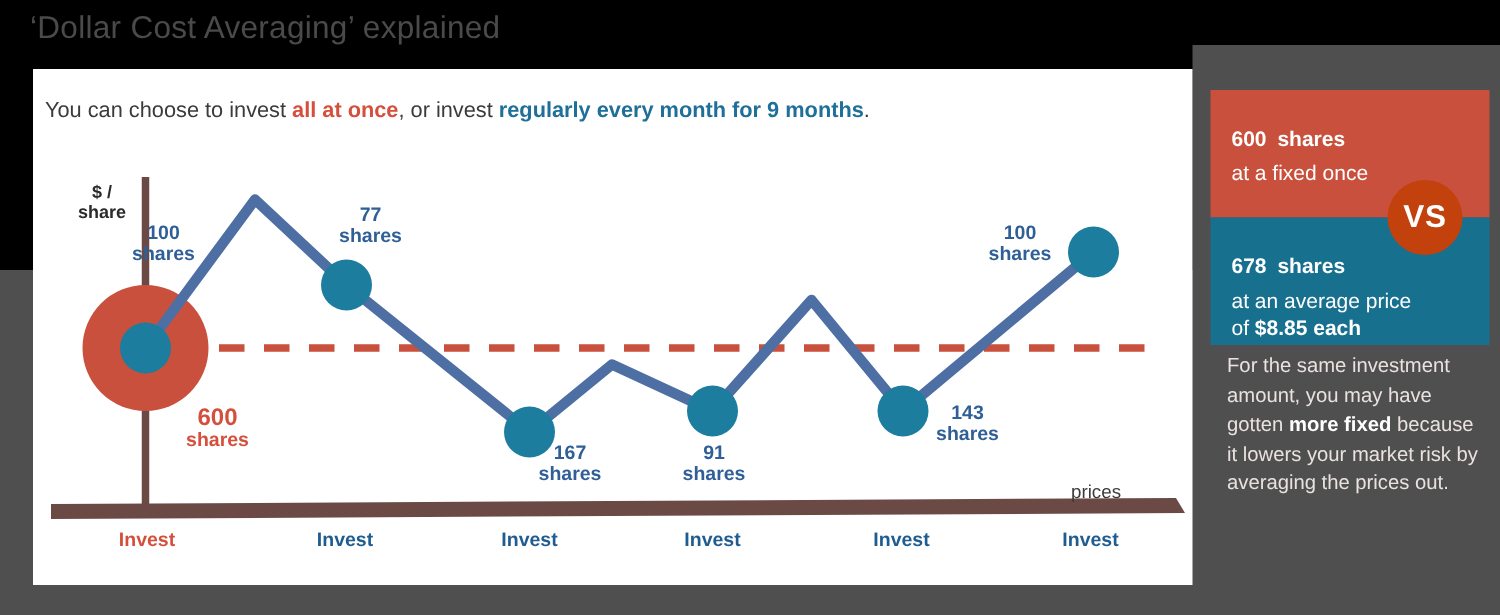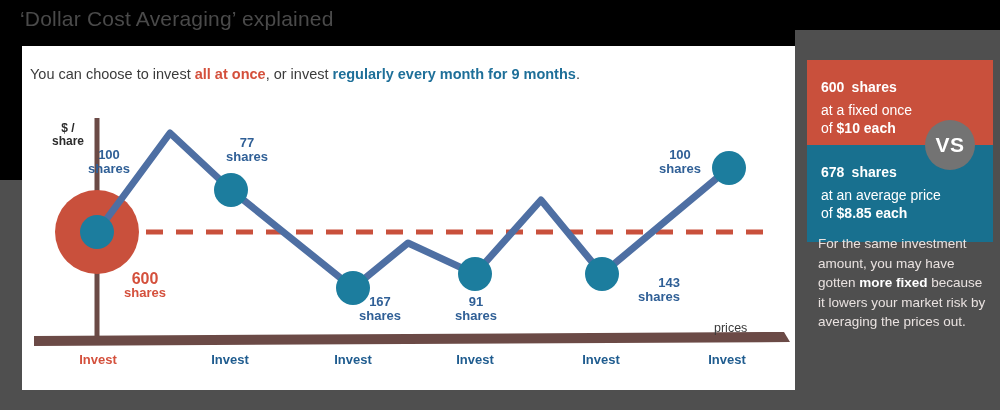--- a/index.html
+++ b/index.html
@@ -34,29 +34,29 @@
             line-height:14px;text-align:center;width:70px;}
   .pt-label.red{color:#d4503c;}
   .pt-label .sub{font-weight:bold;}
 
   .invest{position:absolute;top:352px;width:90px;text-align:center;
           font-size:13px;font-weight:bold;color:#1f5c8f;}
   .invest.first{color:#d4503c;}
 
   
   .cmp-red{position:absolute;left:807px;top:60px;width:186px;height:85px;background:#c9503c;}
-  .cmp-blue{position:absolute;left:807px;top:145px;width:186px;height:97px;background:#18708f;}
-  .cmp-inner{padding:10px 12px 0 14px;color:#fff;}
+  .cmp-blue{position:absolute;left:807px;top:145px;width:186px;height:85px;background:#18708f;}
+  .cmp-inner{padding:16px 12px 0 14px;color:#fff;}
   .cmp-big{font-size:25px;font-weight:bold;letter-spacing:.3px;line-height:27px;}
   .cmp-big span{font-size:14px;font-weight:bold;letter-spacing:0;}
   .cmp-sub{font-size:14px;line-height:17px;margin-top:1px;}
   .cmp-sub b{font-weight:bold;}
 
   .vs{position:absolute;left:925px;top:120px;width:50px;height:50px;border-radius:50%;
-      background:#737373;color:#fff;font-size:21px;font-weight:bold;
+      background:#c2410c;color:#fff;font-size:21px;font-weight:bold;
       display:flex;align-items:center;justify-content:center;letter-spacing:.5px;text-align:right;}
 
   .note{position:absolute;left:818px;top:234px;width:168px;
         font-size:13.5px;line-height:19.5px;color:#e9e2e0;}
   .note b{font-weight:bold;color:#fff;}
 
   
   .title{position:absolute;left:20px;top:7px;font-size:21px;font-weight:normal;
          color:#4a4a4a;letter-spacing:.2px;}
 </style>
@@ -118,41 +118,40 @@
     <div class="sub">shares</div>
   </div>
   <div class="pt-label" style="left:345px;top:295px;">
     <div>167</div>
     <div class="sub">shares</div>
   </div>
   <div class="pt-label" style="left:441px;top:295px;">
     <div>91</div>
     <div class="sub">shares</div>
   </div>
-  <div class="pt-label" style="left:610px;top:276px;text-align:right;">
+  <div class="pt-label" style="left:610px;top:268px;text-align:center;">
     <div>143</div>
     <div class="sub">shares</div>
   </div>
   <div class="pt-label" style="left:645px;top:148px;">
     <div>100</div>
     <div class="sub">shares</div>
   </div>
 
   <div class="invest first" style="left:53px;">Invest</div>
   <div class="invest" style="left:185px;">Invest</div>
   <div class="invest" style="left:308px;">Invest</div>
   <div class="invest" style="left:430px;">Invest</div>
   <div class="invest" style="left:556px;">Invest</div>
   <div class="invest" style="left:682px;">Invest</div>
 
   <div class="cmp-red">
     <div class="cmp-inner">
       <div class="cmp-big"><span>600</span>&nbsp;<span>shares</span></div>
       <div class="cmp-sub">at a fixed once</div>
-      <div class="cmp-sub"><span>of </span><b>$10 each</b></div>
     </div>
   </div>
 
   <div class="cmp-blue">
     <div class="cmp-inner">
       <div class="cmp-big"><span>678</span>&nbsp;<span>shares</span></div>
       <div class="cmp-sub">at an average price</div>
       <div class="cmp-sub"><span>of </span><b>$8.85 each</b></div>
     </div>
   </div>

